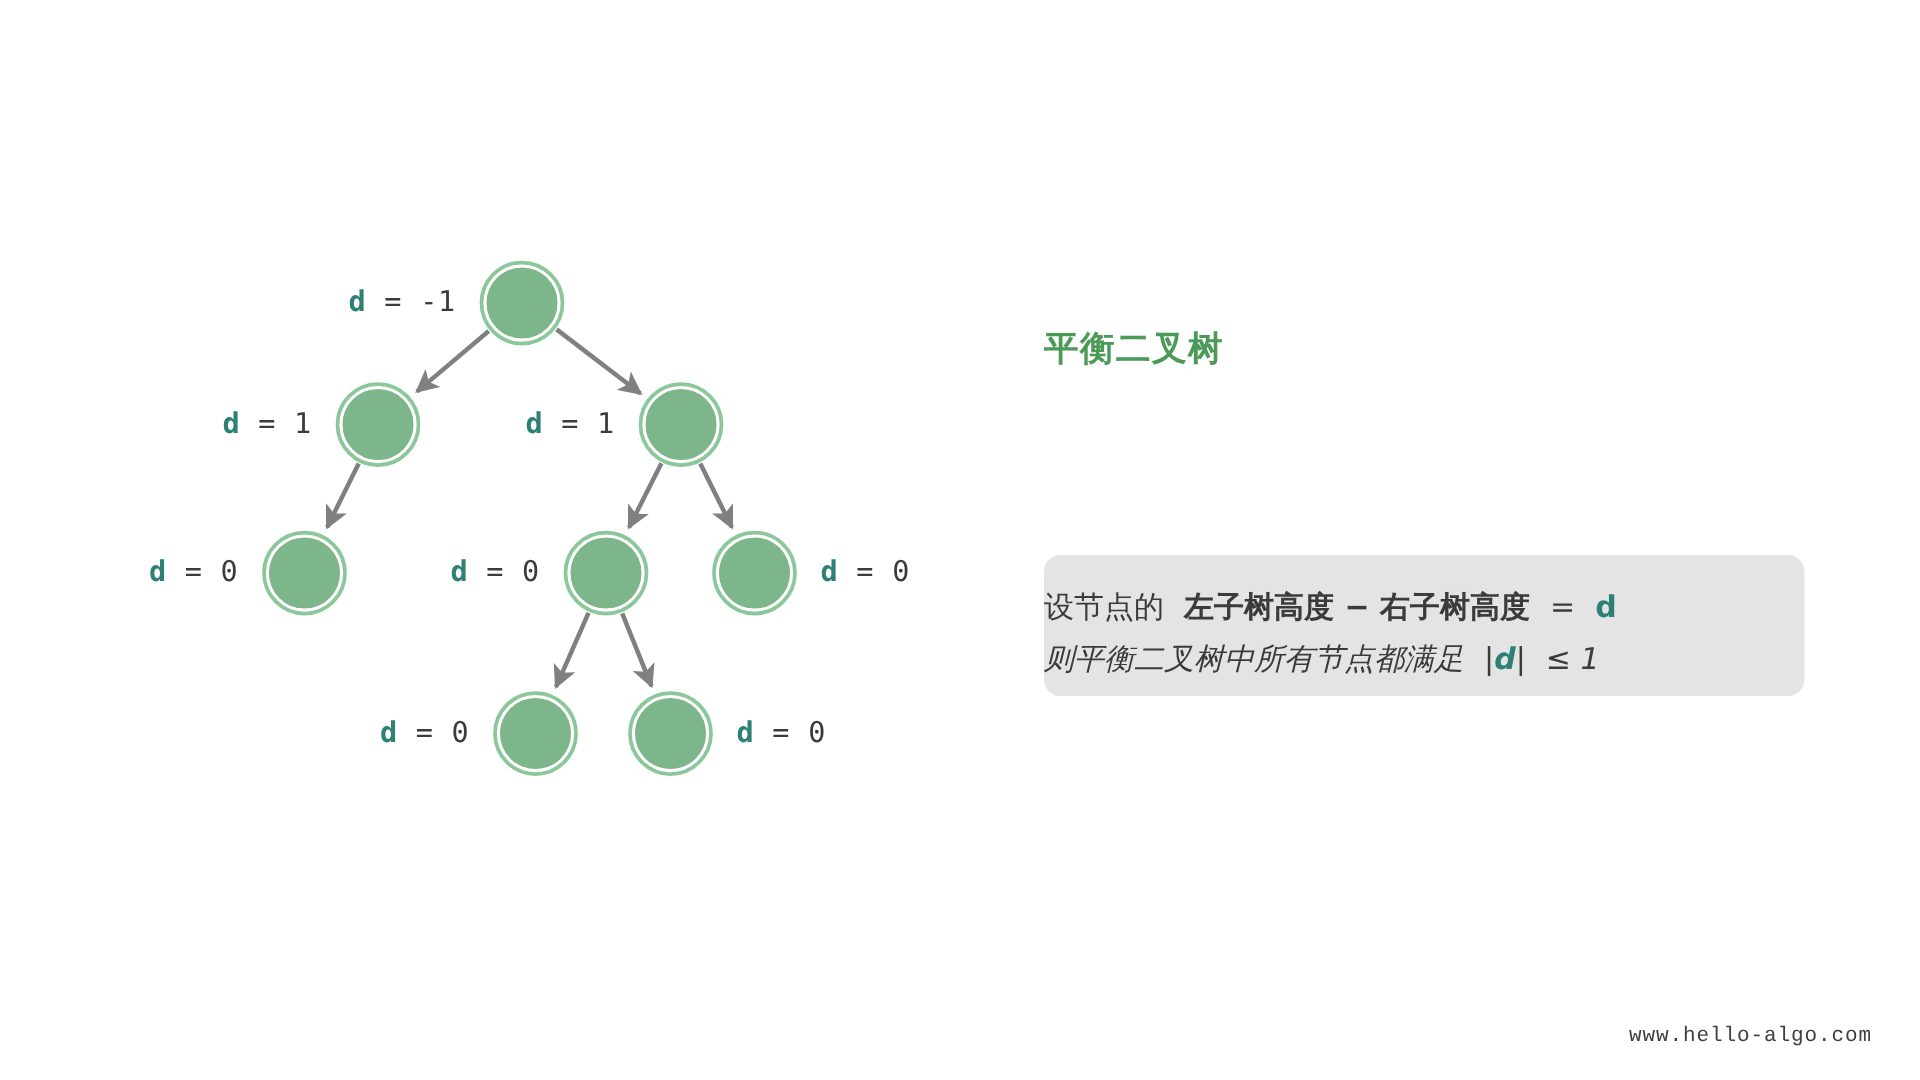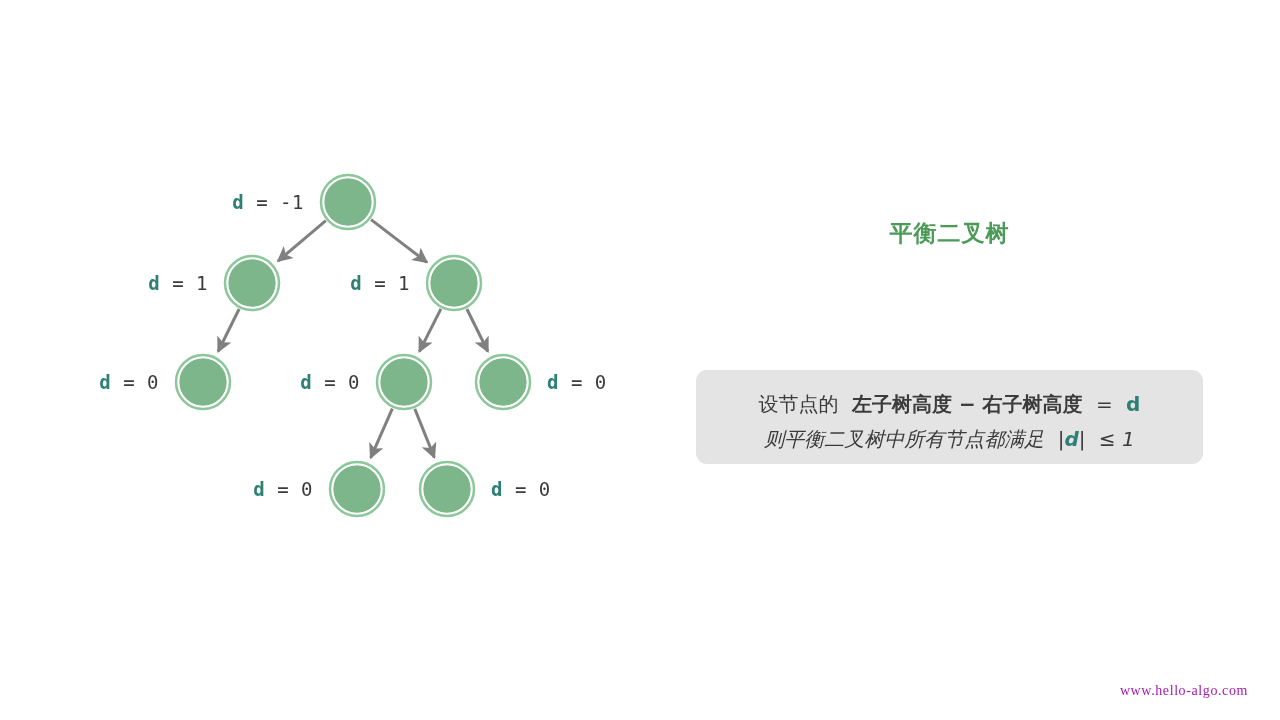--- a/index.html
+++ b/index.html
@@ -48,21 +48,21 @@
   }
 
   
   #panel {
     position: absolute;
     left: 696px;
     top: 222px;
     width: 507px;
   }
   #panel-title {
-    text-align: center;
+    text-align: left;
     font-family: "DejaVu Sans", sans-serif;
     font-size: 23px;
     font-weight: bold;
     color: #4C9A58;
     letter-spacing: 1px;
     line-height: 1;
     margin: 0;
   }
   #panel-subtitle {
     text-align: center;
@@ -82,41 +82,40 @@
     width: 507px;
     height: 94px;
     background: #E4E4E4;
     border-radius: 11px;
     box-sizing: border-box;
   }
   .info-line {
     position: absolute;
     left: 0;
     width: 100%;
-    text-align: center;
     font-family: "DejaVu Sans", sans-serif;
     font-size: 20px;
     color: #3b3b3b;
     white-space: nowrap;
     line-height: 1;
   }
   #info-line-1 { top: 24px; }
   #info-line-2 { top: 59px; font-style: italic; }
   .info-line .bold { font-weight: bold; }
   .info-line .d { color: #2E8074; font-weight: bold; }
   .info-line .sp { display: inline-block; width: 7px; }
 
   
   #watermark {
     position: absolute;
     right: 32px;
     bottom: 22px;
-    font-family: Liberation Serif, serif;
+    font-family: Liberation Mono, monospace;
     font-size: 14px;
-    color: #a21caf;
+    color: #404040;
     letter-spacing: 0.6px;
     line-height: 1;
   }
 </style>
 </head>
 <body>
 
 <div id="canvas">
 
   <svg id="tree-svg" viewBox="0 0 1280 720" xmlns="http://www.w3.org/2000/svg">

